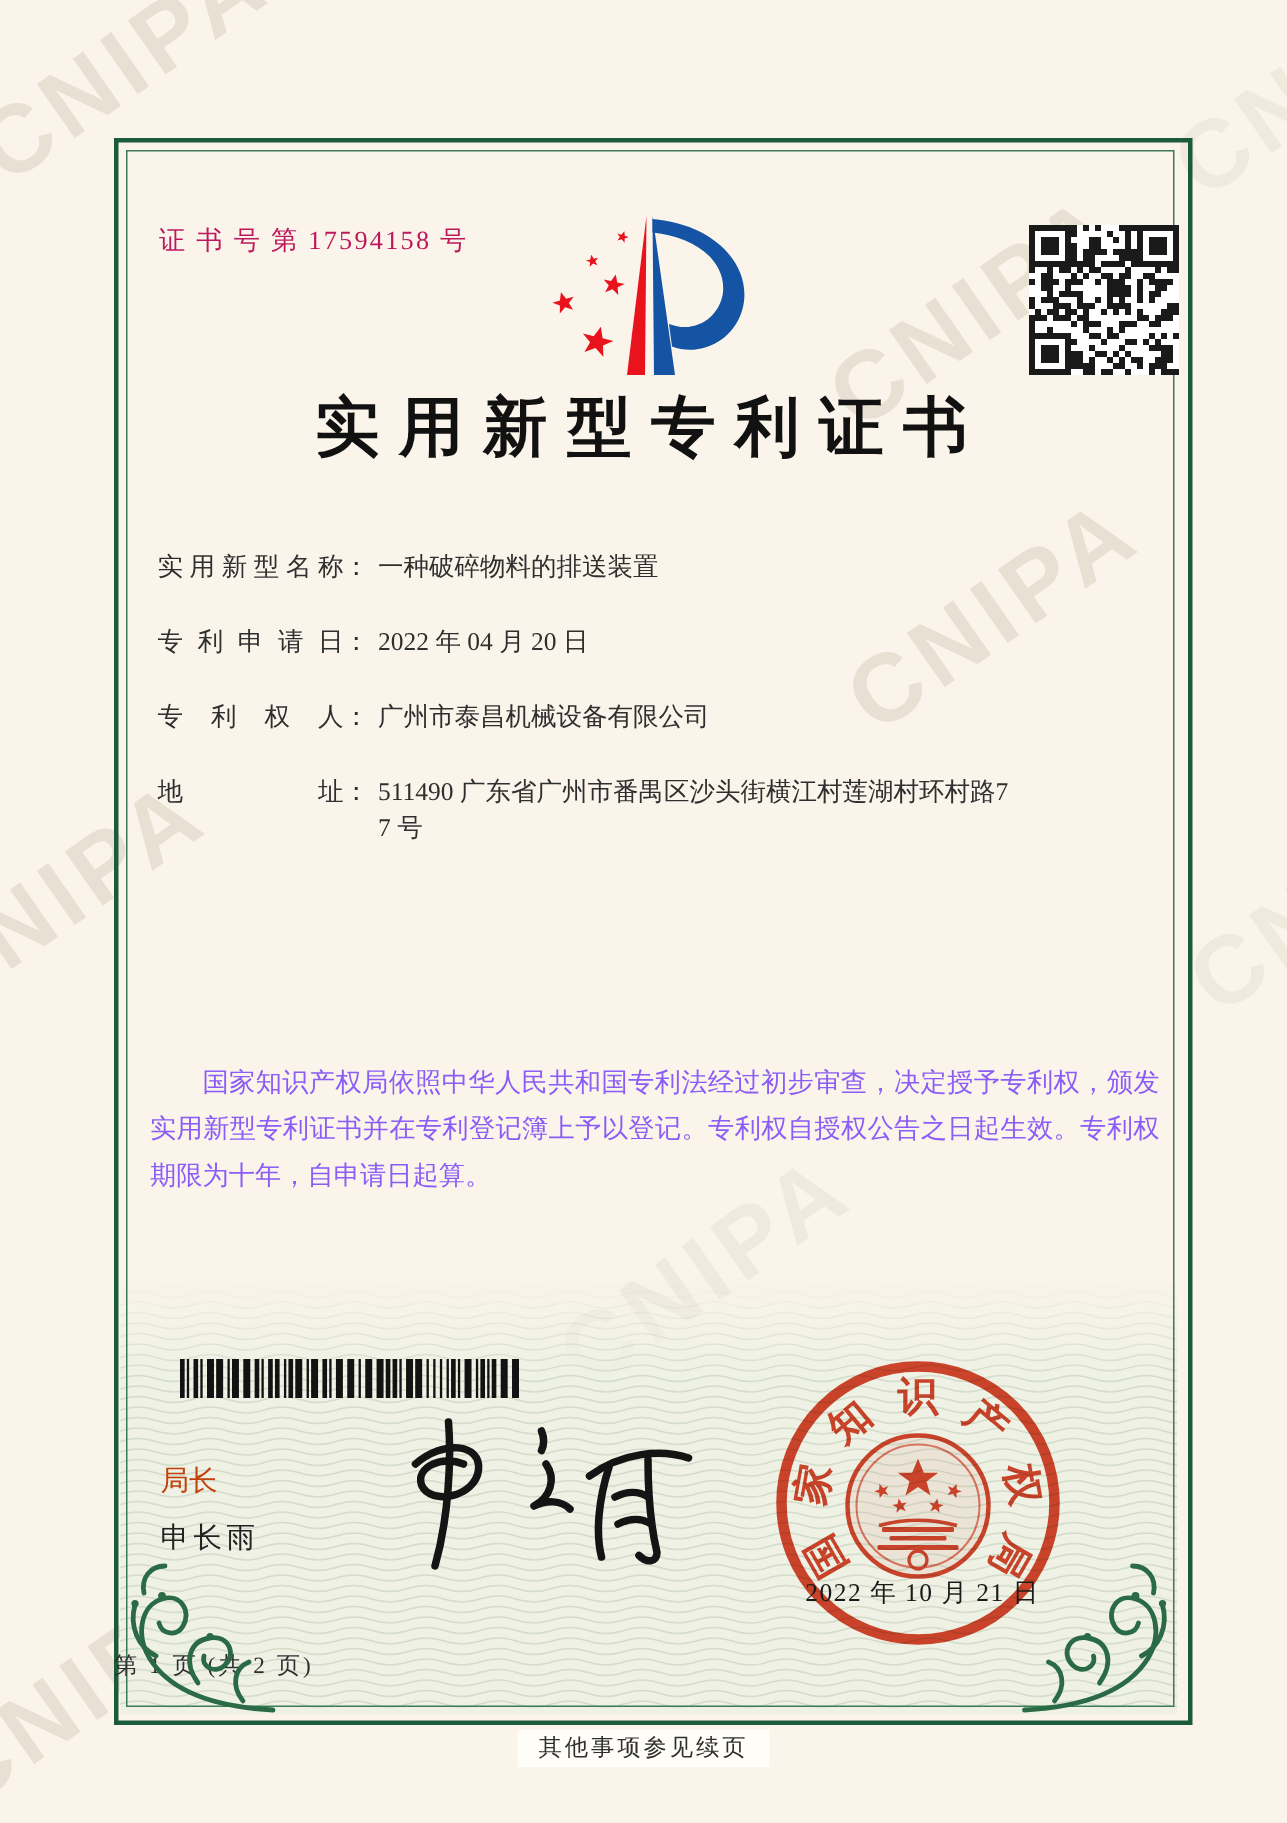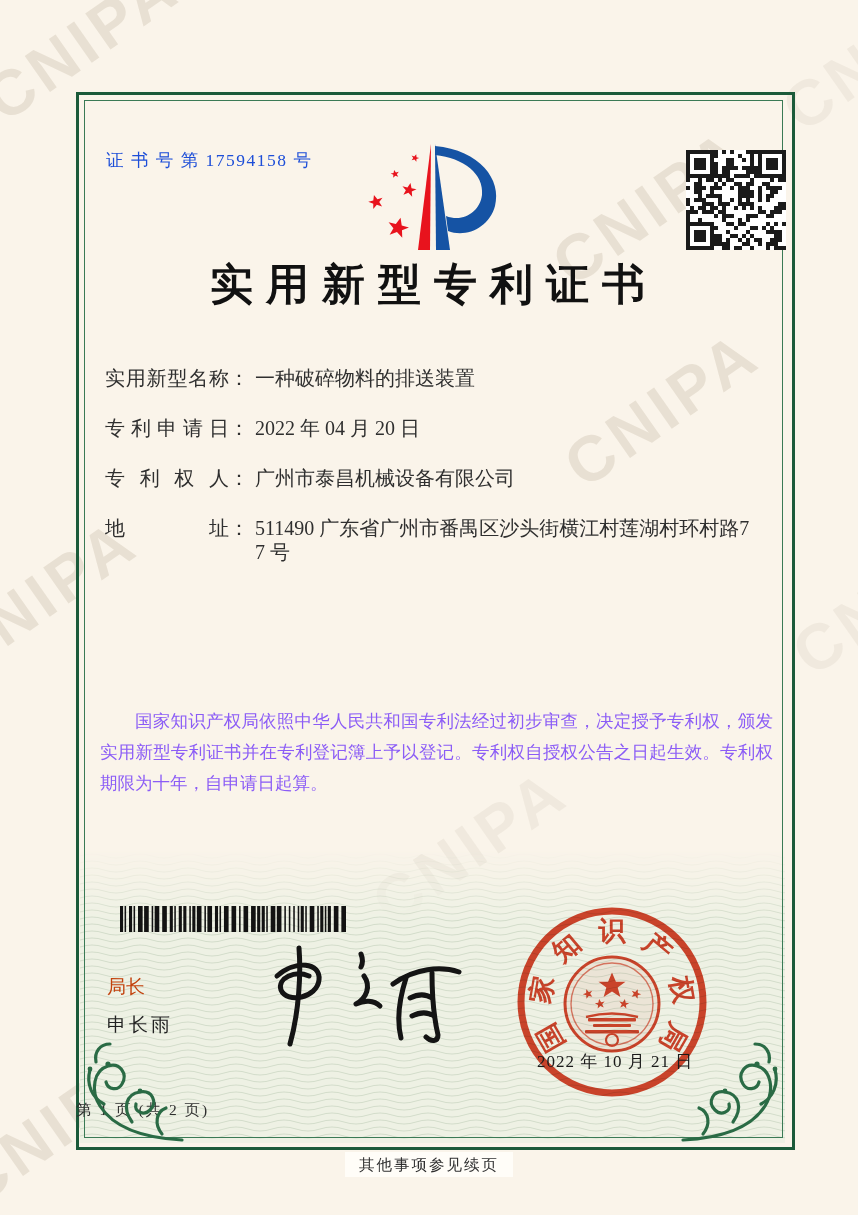--- a/index.html
+++ b/index.html
@@ -18,27 +18,27 @@
     background:#eef1e4;
     -webkit-mask-image:linear-gradient(to bottom,transparent 0,#000 70px);
     mask-image:linear-gradient(to bottom,transparent 0,#000 70px);}
   .lower-zone svg{display:block;}
   
   .wm{position:absolute;font-family:"Liberation Sans","DejaVu Sans",sans-serif;
     font-weight:bold;font-size:64px;letter-spacing:5px;color:rgba(186,174,152,0.28);
     transform:rotate(-35deg);pointer-events:none;white-space:nowrap;}
   .wm.light{color:rgba(190,180,160,0.16);}
   
-  .cert-no{position:absolute;left:106px;top:148px;font-size:17.5px;letter-spacing:1.5px;color:#1d4ed8;}
+  .cert-no{position:absolute;left:106px;top:148px;font-size:17.5px;letter-spacing:1.5px;color:#be185d;}
   .logo{position:absolute;left:352px;top:138px;width:160px;height:122px;}
   .qr{position:absolute;left:686px;top:150px;width:100px;height:100px;}
   .title{position:absolute;left:76px;top:256px;width:716px;text-align:center;
     font-size:43px;font-weight:bold;letter-spacing:13px;color:#111;}
   
-  .fields{position:absolute;left:105px;top:366px;width:672px;font-size:20px;color:#2f2f2f;}
+  .fields{position:absolute;left:105px;top:366px;width:672px;font-size:17px;color:#2f2f2f;}
   .frow{margin-bottom:26px;line-height:24px;white-space:nowrap;}
   .flabel{display:inline-block;width:124px;text-align:justify;text-align-last:justify;vertical-align:top;}
   .fcolon{display:inline-block;vertical-align:top;}
   .fvalue{display:inline-block;margin-left:6px;vertical-align:top;white-space:pre-line;}
   .fvalue.wrapv{max-width:520px;white-space:pre-line;}
   .pair2{margin-left:38px;}
   .flabel.w2{width:110px;}
   
   .paras{position:absolute;left:100px;top:706px;width:673px;font-size:17.5px;
     line-height:31px;text-align:justify;color:#8b5cf6;}

